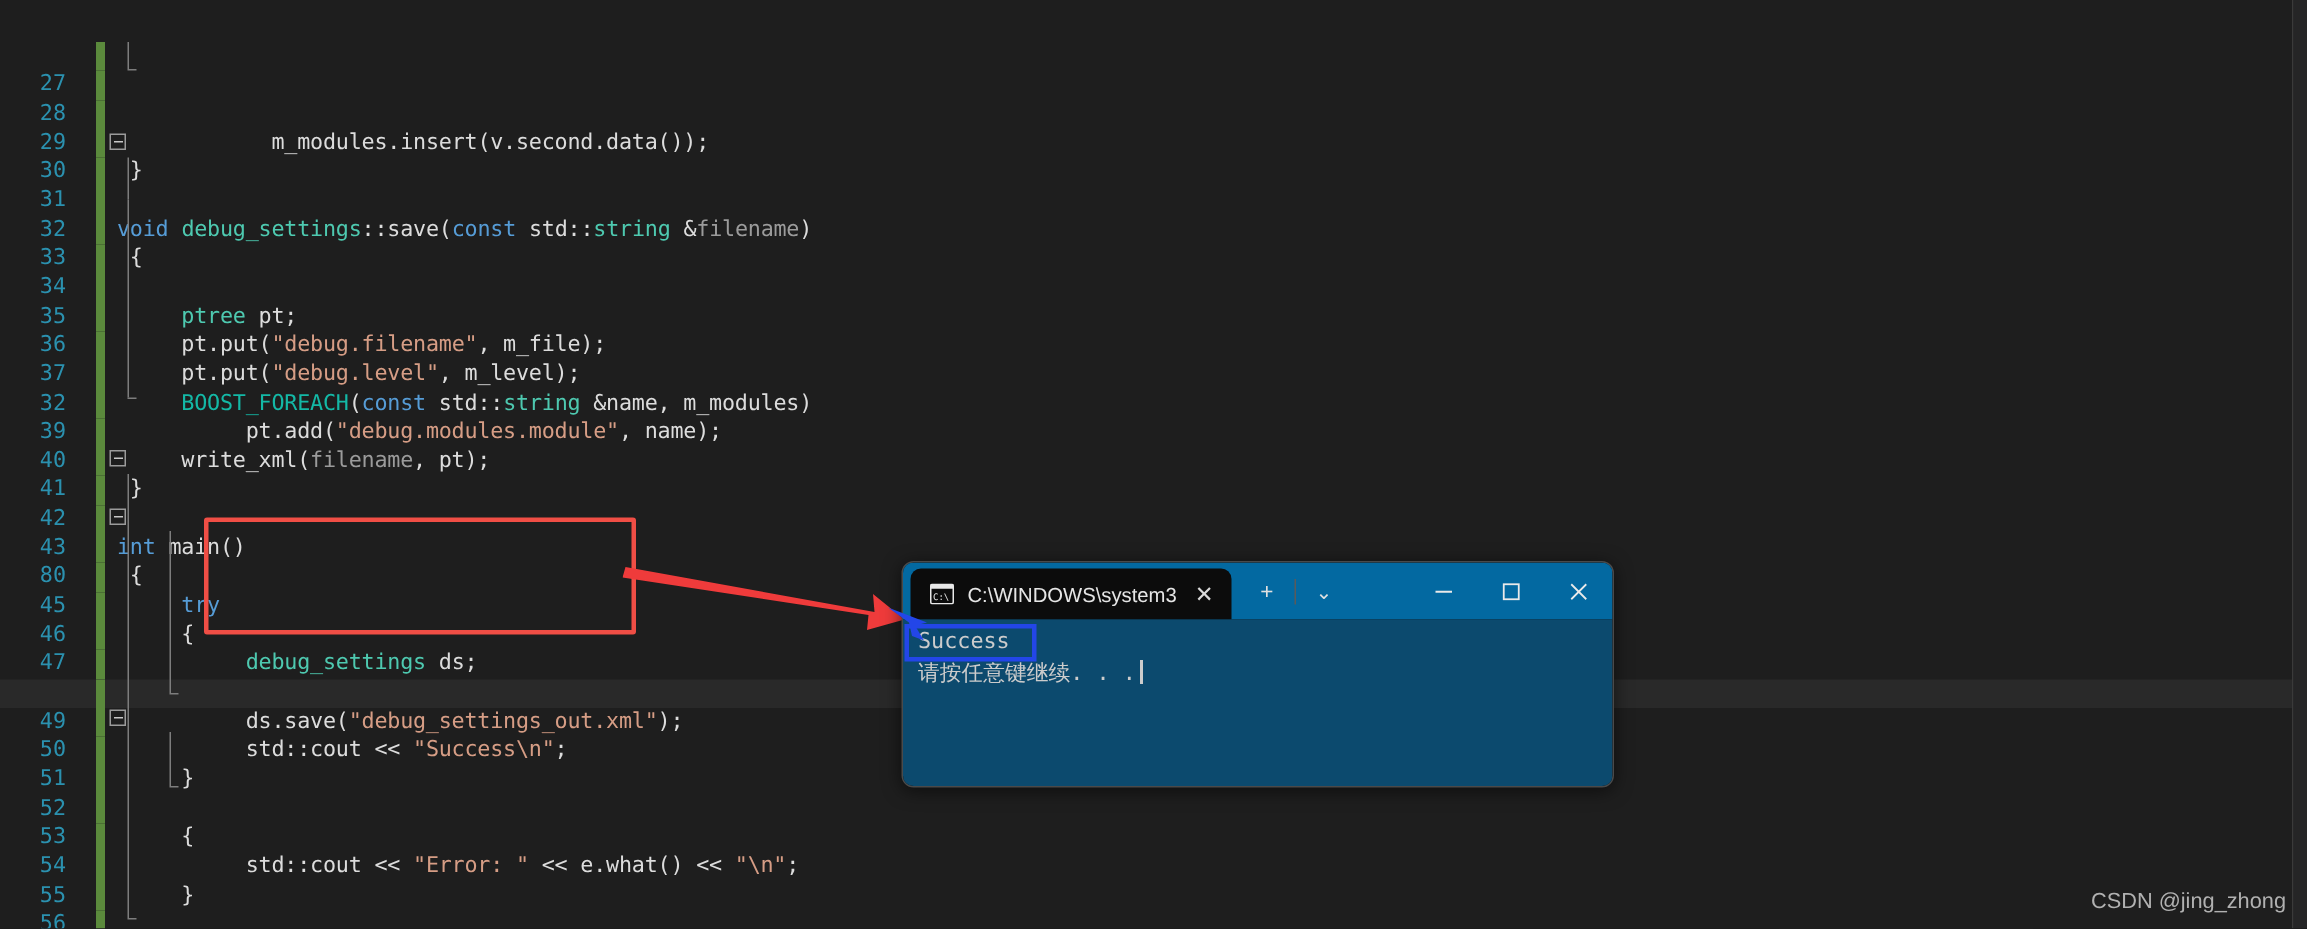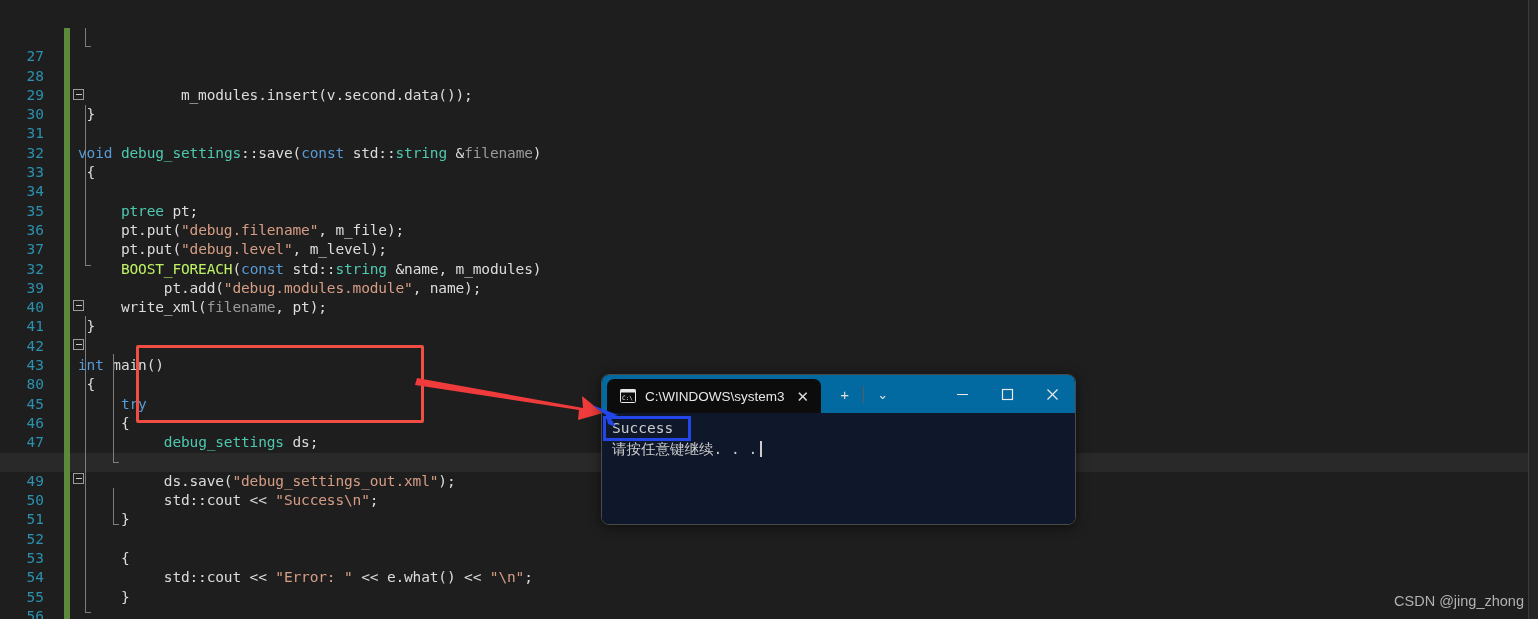--- a/index.html
+++ b/index.html
@@ -113,21 +113,21 @@
     position: absolute;
     width: 6px;
     height: 1px;
     background: #7d7d7d;
   }
 
   
   .kw   { color: #569cd6; }
   .typ  { color: #4ec9b0; }
   .str  { color: #d69d85; }
-  .mac  { color: #bef264; }
+  .mac  { color: #14b8a6; }
   .gry  { color: #9b9b9b; }
   .num  { color: #b5cea8; }
   .pln  { color: #dcdcdc; }
   .fn   { color: #dcdcdc; }
 
   
   #red-box {
     position: absolute;
     left: 136px;
     top: 345px;
@@ -235,21 +235,21 @@
     width: 45px;
     height: 38px;
     display: flex;
     align-items: center;
     justify-content: center;
     color: #eaeaea;
   }
   #term-body {
     position: relative;
     height: 111px;
-    background: #0f172a;
+    background: #0c4a6e;
     padding: 5px 0 0 10px;
     box-sizing: border-box;
   }
   .term-line {
     font-family: "DejaVu Sans Mono", monospace;
     font-size: 14.5px;
     line-height: 21px;
     color: #cccccc;
     white-space: pre;
   }

